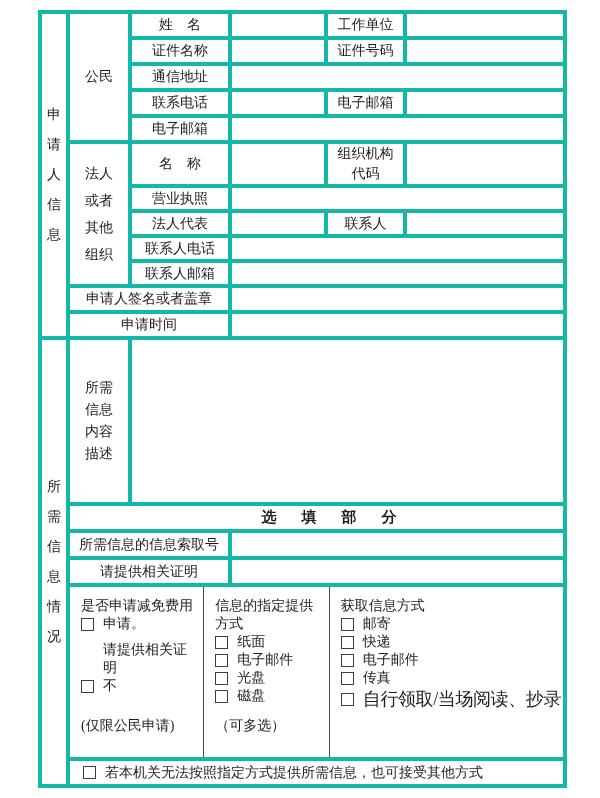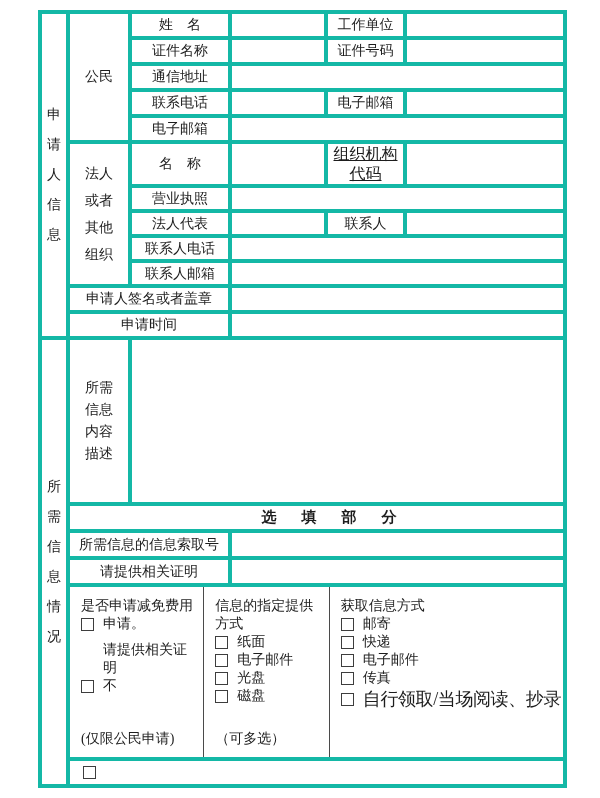--- a/index.html
+++ b/index.html
@@ -13,29 +13,29 @@
     border:2px solid #2e2e2e;
   }
   td {
     border:4px solid #14b8a6; padding:0 2px;
     font-size:14px; text-align:center; vertical-align:middle;
     overflow:hidden;
   }
   td.val { padding:0; }
   .vchars span { display:block; line-height:30px; font-size:14px; }
   .glines span { display:block; line-height:27px; font-size:14px; }
-  .two span { display:block; line-height:20px; font-size:16px;text-decoration:underline; }
+  .two span { display:block; line-height:20px; font-size:14px; }
   .dlines span { display:block; line-height:22px; font-size:14px; }
   .opth { font-weight:bold; letter-spacing:5px; font-size:15px;padding-left:32px; }
   
   td.cbtd { padding:0; vertical-align:top; }
   .cbwrap { display:flex; height:170px; }
   .cbcol {
     box-sizing:border-box; display:flex; flex-direction:column;
-    align-items:flex-start; text-align:left; padding:10px 6px 9px 11px;
+    align-items:flex-start; text-align:left; padding:10px 6px 22px 11px;
     font-size:14px;
   }
   .cbcol + .cbcol { border-left:1px solid #4a4a4a; }
   .col-fee { width:162px; }
   .col-provide { width:152px; }
   .col-obtain { flex:1; padding-right:2px; }
   .cbtitle { line-height:18px; }
   .opt { display:flex; align-items:center; white-space:nowrap; }
   .opt:first-of-type { margin-top:12px; }
   .cb {
@@ -246,18 +246,19 @@
         </div>
 
       </div>
     </td>
   </tr>
 
   <tr style="height:27px">
     <td colspan="5" class="foot">
       <div class="footline">
         <span class="cb"></span>
+        <span>若本机关无法按照指定方式提供所需信息，也可接受其他方式</span>
       </div>
     </td>
   </tr>
 </tbody>
     </table>
 </div>
 
 </body></html>

